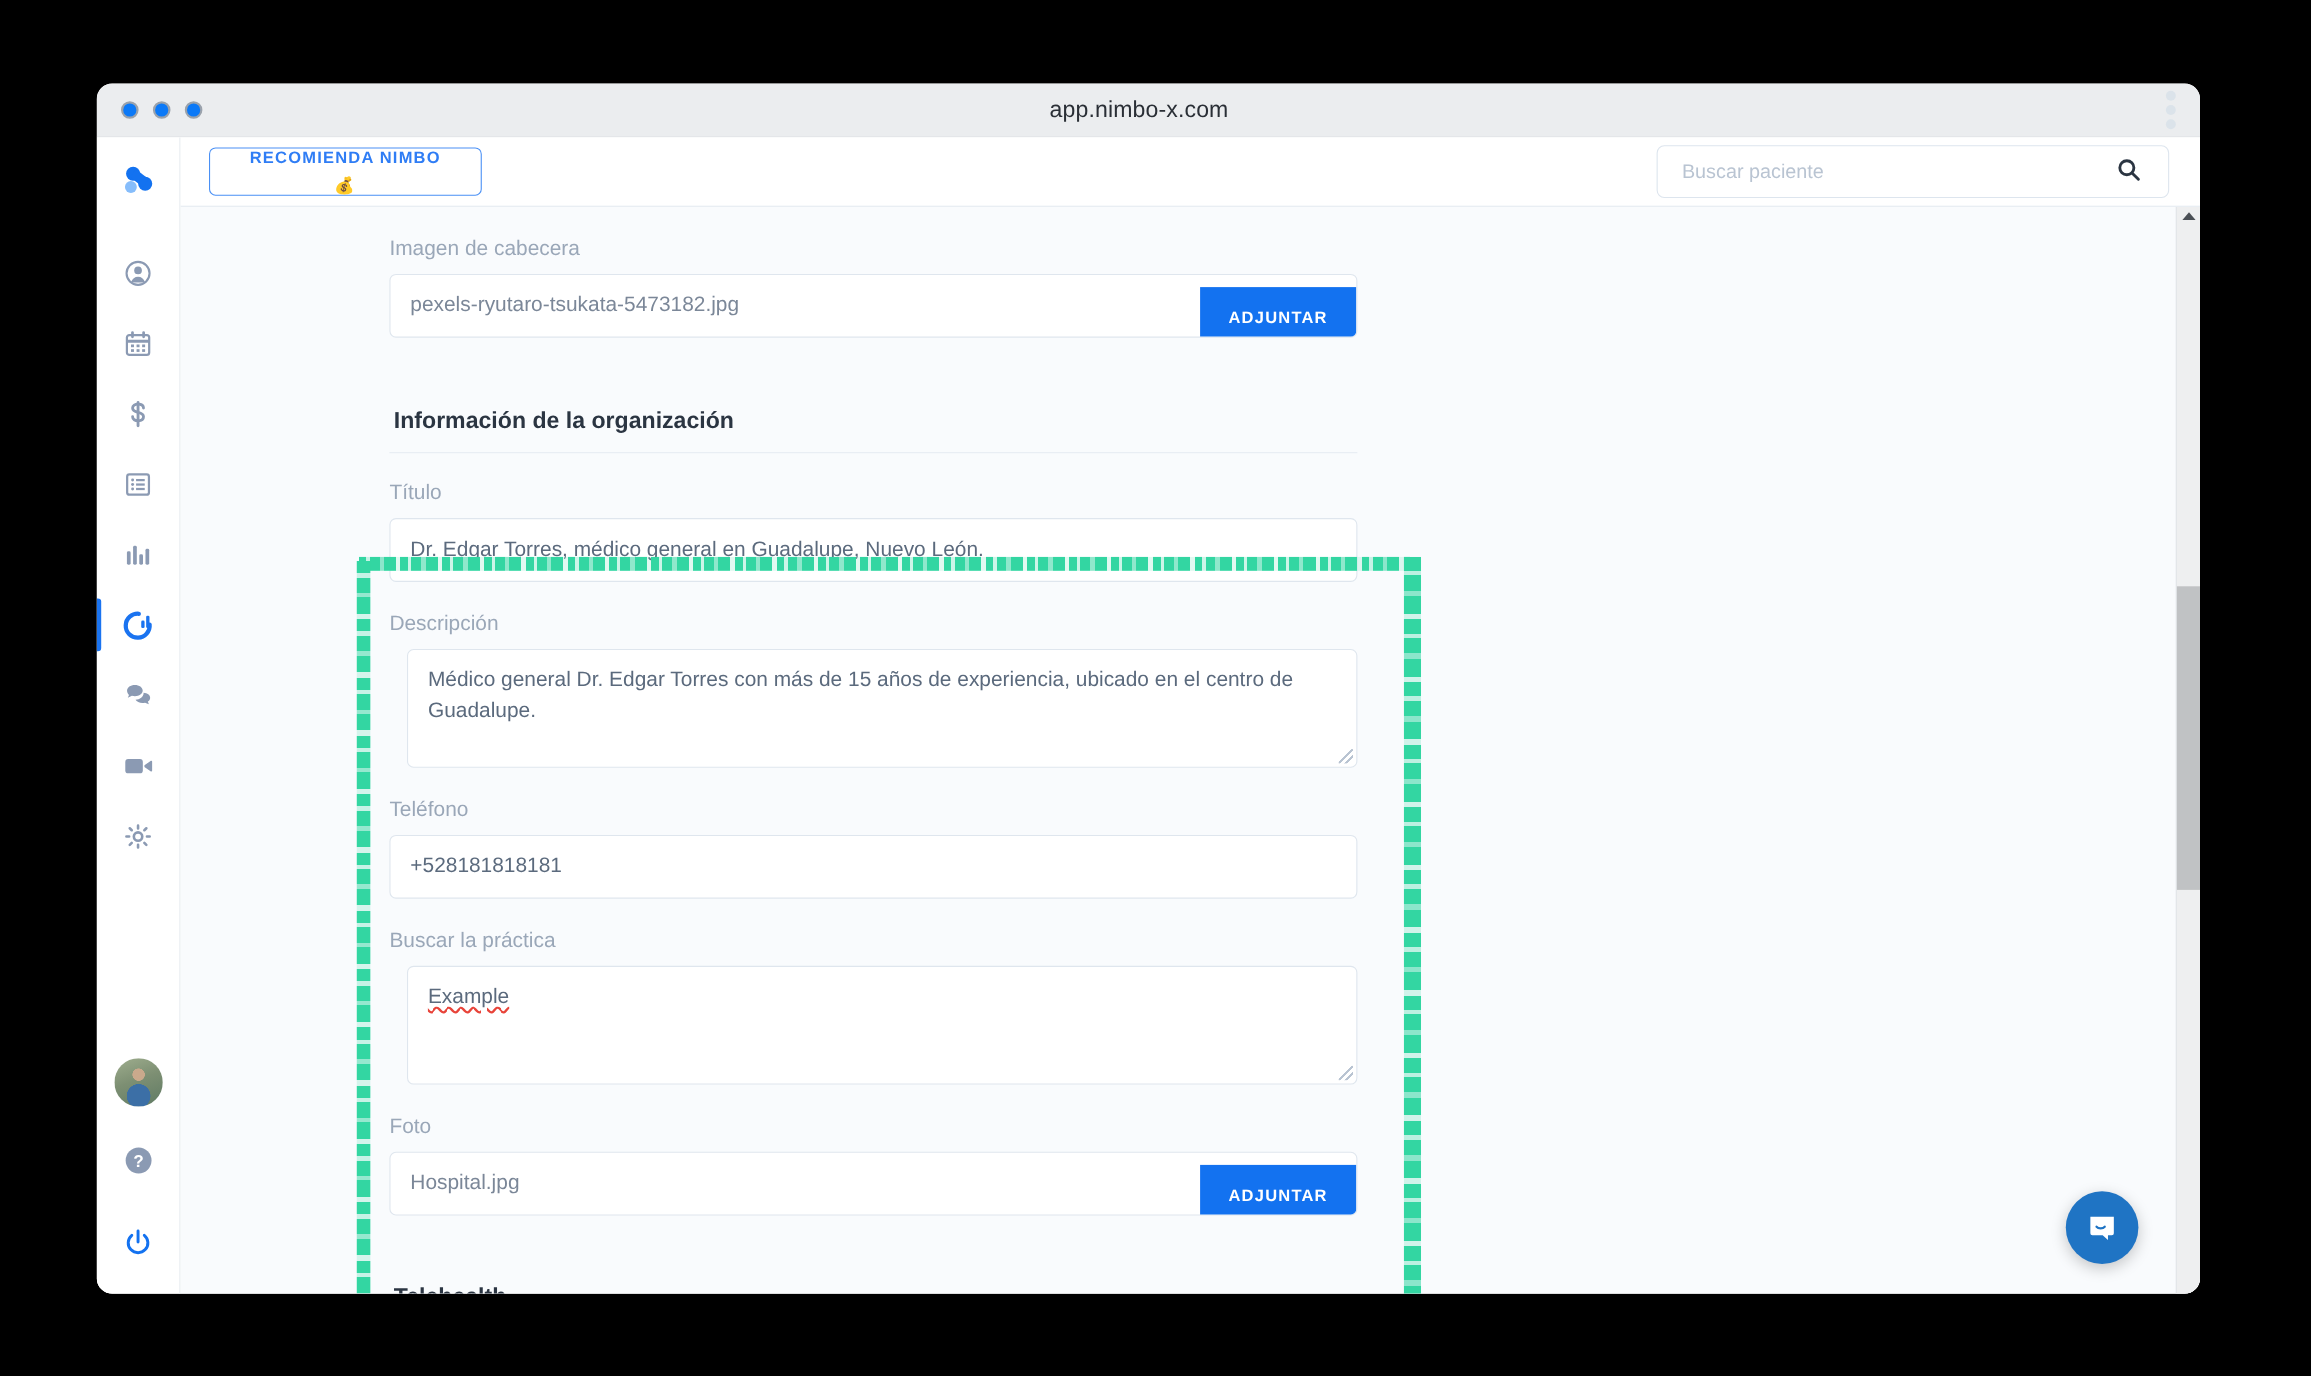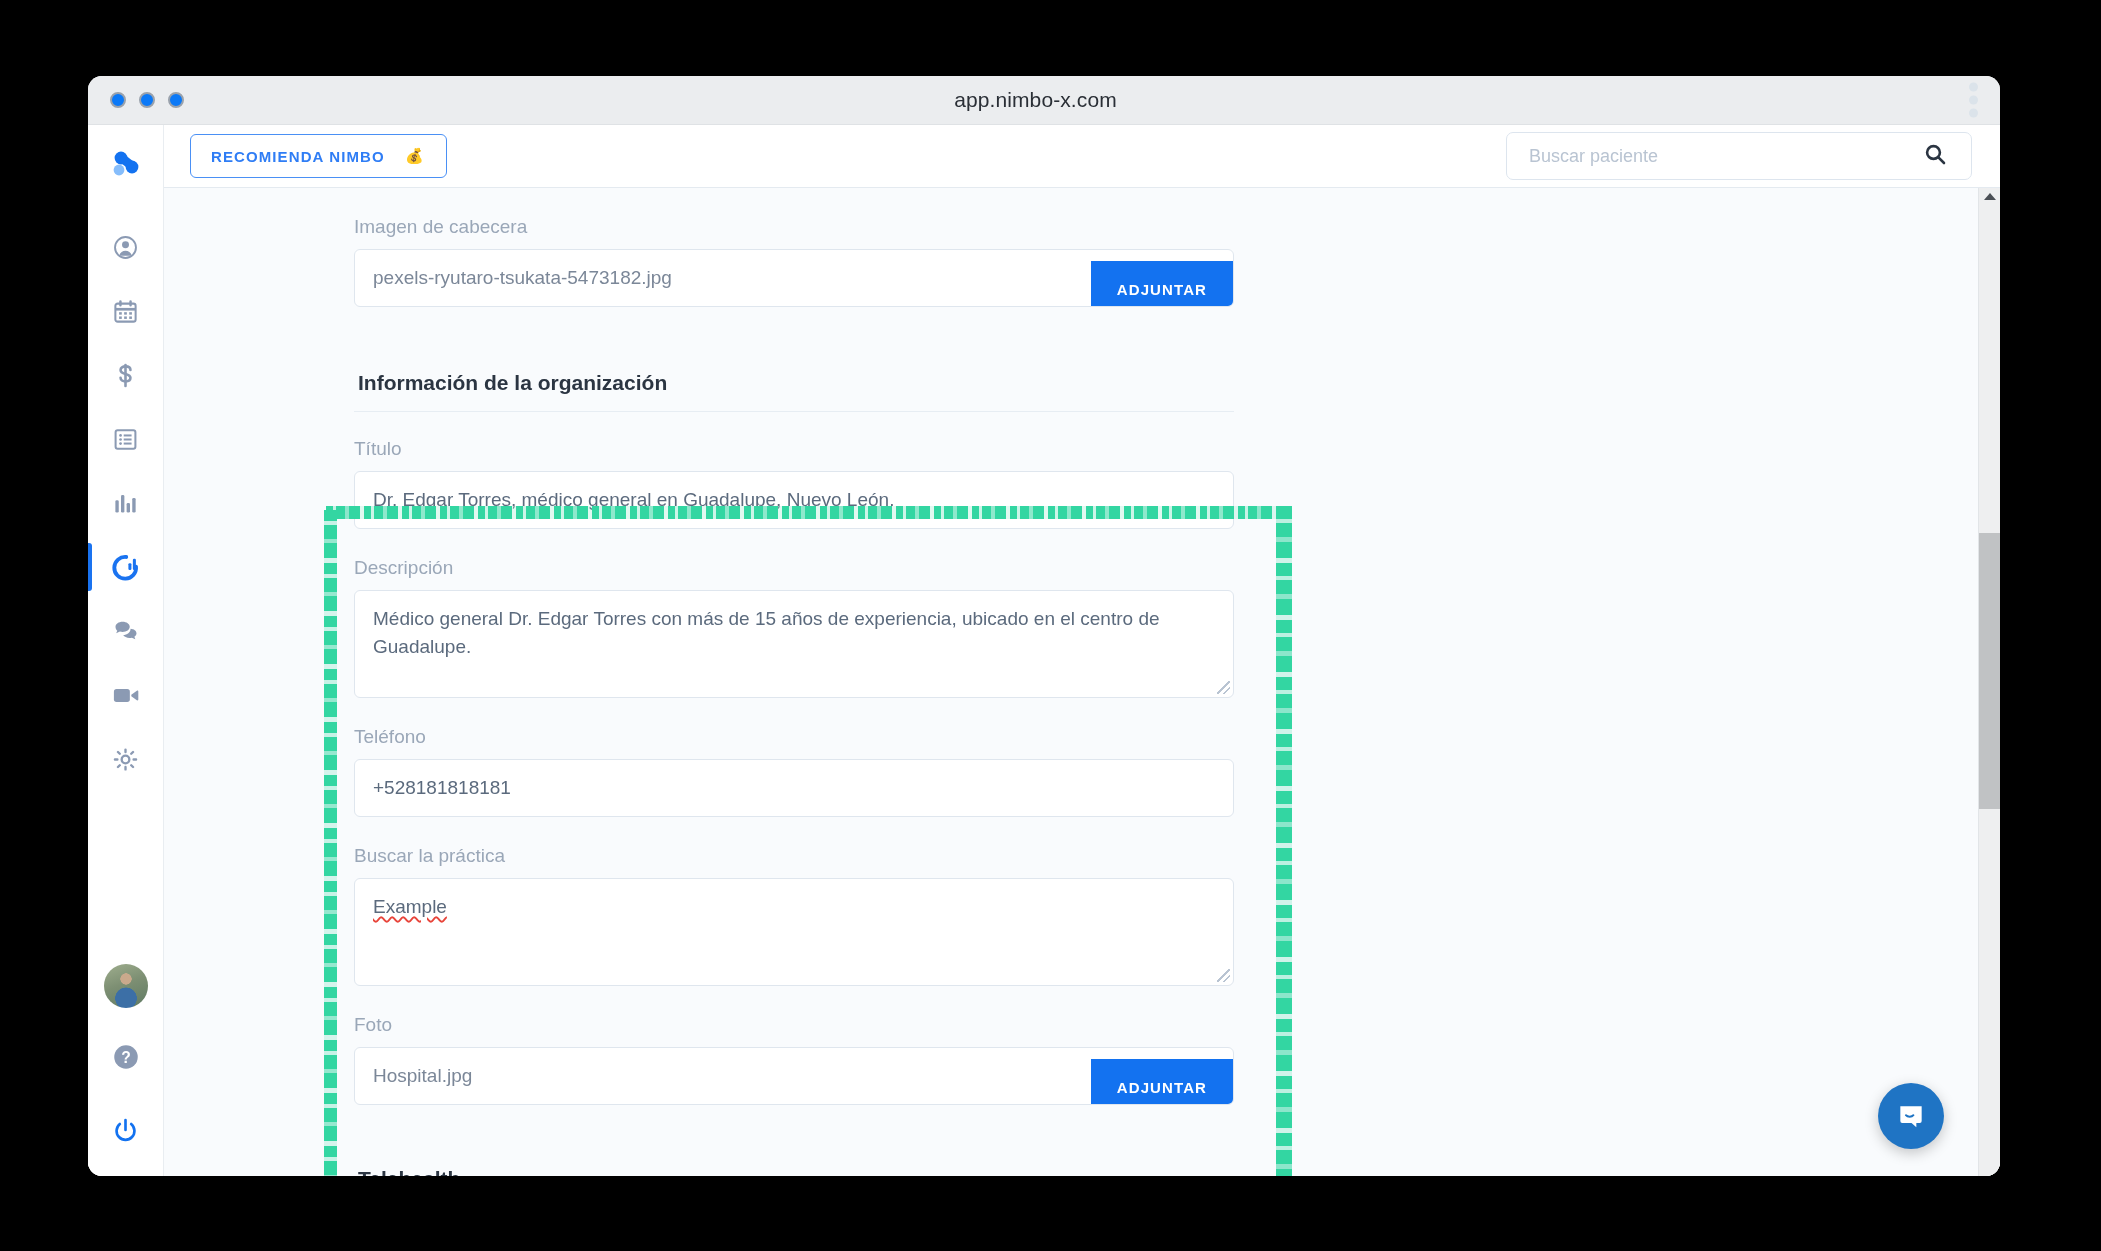--- a/index.html
+++ b/index.html
@@ -88,26 +88,27 @@
     display:flex;align-items:center;
     padding:0 28px 0 26px;
     position:relative;z-index:3;
   }
   .recommend-btn{
     border:1px solid #4a90f5;
     color:#2f7df5;
     background:#fff;
     border-radius:6px;
     height:42px;
-    padding:0 20px;
+    padding:0 36px;
     font-size:15px;
     font-weight:700;
     letter-spacing:1.1px;
-    display:flex;align-items:center;gap:21px;
+    display:flex;align-items:center;gap:8px;
     cursor:pointer;
+    flex-direction:column;
   }
   .search-wrap{
     margin-left:auto;
     width:420px;height:46px;
     border:1px solid #dde5ee;
     border-radius:7px;
     display:flex;align-items:center;
     padding:0 24px 0 20px;
     background:#fff;
   }
@@ -154,20 +155,21 @@
   .textinput{
     height:56px;border:1px solid #dfe6ee;border-radius:6px;background:#fff;
     display:flex;align-items:center;padding:0 18px;
     font-size:19px;color:#5b6a7d;
   }
   .textarea{
     border:1px solid #dfe6ee;border-radius:6px;background:#fff;
     padding:14px 18px 0 18px;
     font-size:19px;color:#5b6a7d;line-height:1.45;
     position:relative;
+    margin-left:16px;
   }
   .textarea .rsz{
     position:absolute;right:3px;bottom:3px;width:13px;height:13px;
     background:
       linear-gradient(135deg, rgba(0,0,0,0) 45%, #b9c4d2 45%, #b9c4d2 55%, rgba(0,0,0,0) 55%),
       linear-gradient(135deg, rgba(0,0,0,0) 70%, #b9c4d2 70%, #b9c4d2 80%, rgba(0,0,0,0) 80%);
   }
   .ta-desc{height:92px;}
   .ta-about{height:92px;}
   .spell{

